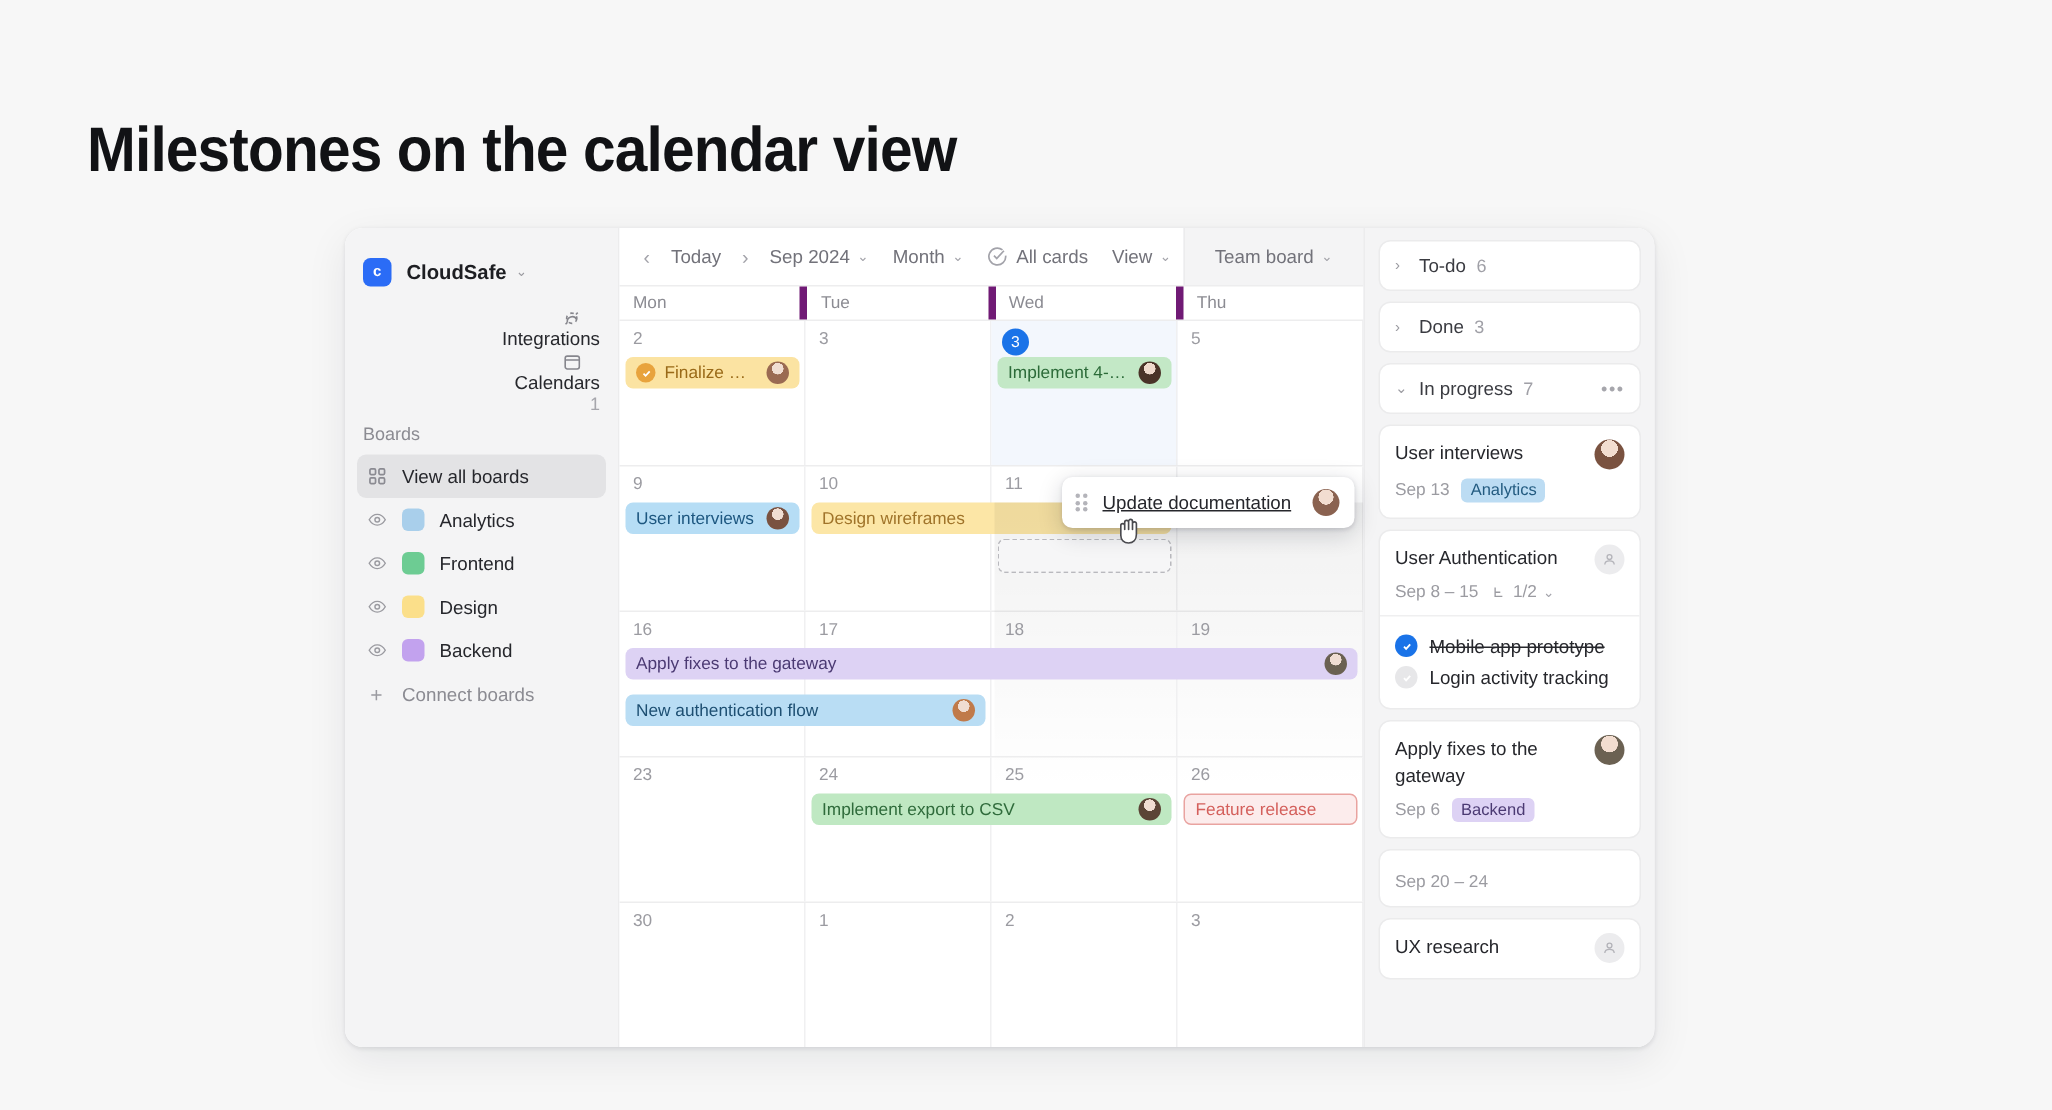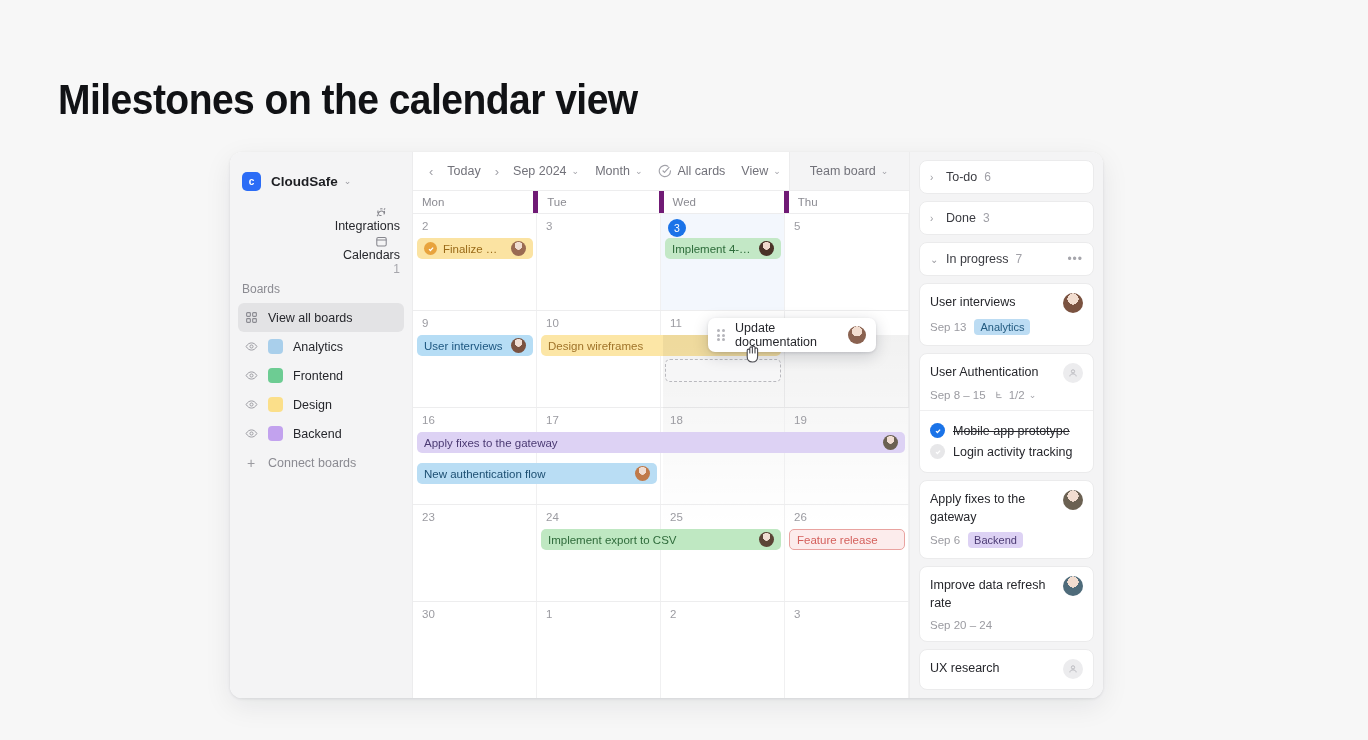--- a/index.html
+++ b/index.html
@@ -520,21 +520,21 @@
             </div>
             <div class="day-cell">
               <div class="day-num">2</div>
             </div>
             <div class="day-cell">
               <div class="day-num">3</div>
             </div>
             <div class="events-layer"></div>
           </div>
         </div>
-    <div id="drag-card" style="left: 295px; top: 166px; width: 168px;">
+    <div id="drag-card" style="left: 295px; top: 166px; width: 195px; text-decoration: underline;">
           <span class="dots6">
             <i></i>
             <i></i>
             <i></i>
             <i></i>
             <i></i>
             <i></i>
           </span>
           <span style="flex: 1 1 0%;">Update documentation</span>
           <span class="av" style="background: radial-gradient(circle at 50% 30%, rgb(242, 221, 208) 0px, rgb(242, 221, 208) 32%, rgb(138, 98, 80) 33%, rgb(138, 98, 80) 100%);"></span>
@@ -617,24 +617,20 @@
           <div class="task-top">
             <div class="task-title">Apply fixes to the gateway</div>
             <div class="task-av" style="background: radial-gradient(circle at 50% 30%, rgb(242, 221, 208) 0px, rgb(242, 221, 208) 32%, rgb(107, 97, 82) 33%, rgb(107, 97, 82) 100%);"></div>
           </div>
           <div class="task-meta">
             <span>Sep 6</span>
             <span class="tag backend">Backend</span>
           </div>
         </div>
         <div class="task-card">
-          <div class="task-top">
-            <div class="task-title">Improve data refresh rate</div>
-            <div class="task-av" style="background: radial-gradient(circle at 50% 30%, rgb(242, 221, 208) 0px, rgb(242, 221, 208) 32%, rgb(78, 107, 122) 33%, rgb(78, 107, 122) 100%);"></div>
-          </div>
           <div class="task-meta">
             <span>Sep 20 – 24</span>
           </div>
         </div>
         <div class="task-card">
           <div class="task-top">
             <div class="task-title">UX research</div>
             <div class="task-av empty">
               <svg width="10" height="10" viewBox="0 0 16 16" fill="none" stroke="#b3b3b9" stroke-width="1.4">
                 <circle cx="8" cy="5.4" r="2.6"></circle>

